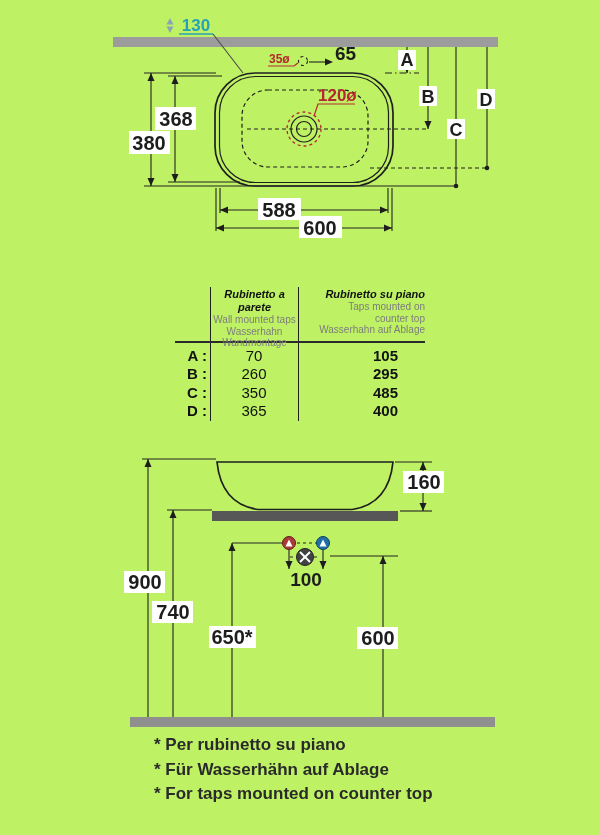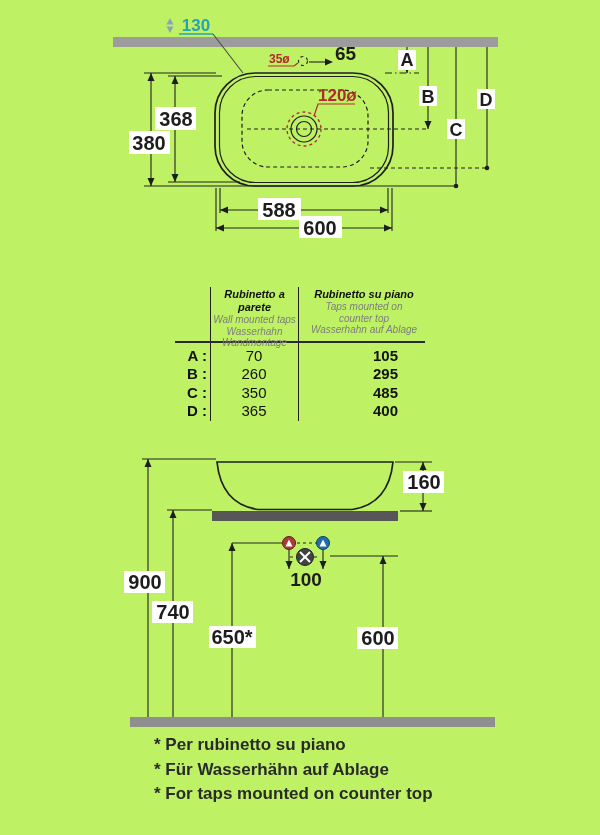--- a/index.html
+++ b/index.html
@@ -19,23 +19,23 @@
   .red{stroke:#b5282d;}
   .redtxt{fill:#b5282d;}
   .teal{fill:#26a2b8;}
   .arr{fill:#1d1d1d;stroke:none;}
   .wbg{fill:#ffffff;stroke:none;}
   
   .spec-table{position:absolute;left:175px;top:285px;width:250px;height:138px;}
   .tv-line{position:absolute;top:2px;height:134px;width:1.4px;background:#222;}
   .hrule{position:absolute;left:0;top:56px;width:250px;height:1.6px;background:#2a2a2a;}
   .col1h{position:absolute;left:36px;top:3px;width:87px;text-align:center;}
-  .col2h{position:absolute;left:128px;top:3px;width:122px;text-align:center;}
+  .col2h{position:absolute;left:128px;top:3px;width:122px;text-align:right;}
   .tt{font-size:11px;font-weight:bold;color:#111;line-height:13px;font-style:italic;}
-  .ts{font-size:10px;font-style:italic;color:#7d7d7d;line-height:11.5px;}
+  .ts{font-size:10px;color:#7d7d7d;line-height:11.5px;}
   .trow{position:absolute;left:0;width:250px;height:18px;display:flex;align-items:center;}
   .rl{width:32px;text-align:right;font-size:15px;font-weight:bold;color:#111;}
   .v1{width:88px;margin-left:3px;text-align:center;font-size:15px;font-weight:normal;color:#111;}
   .v2{width:75px;margin-left:2px;text-align:center;font-size:15px;font-weight:bold;color:#111;padding-left:48px;}
   
   .footnotes{position:absolute;left:154px;top:733px;color:#2a2a2a;font-size:17px;line-height:24.5px;font-weight:bold;}
 </style>
 </head>
 <body>
 

